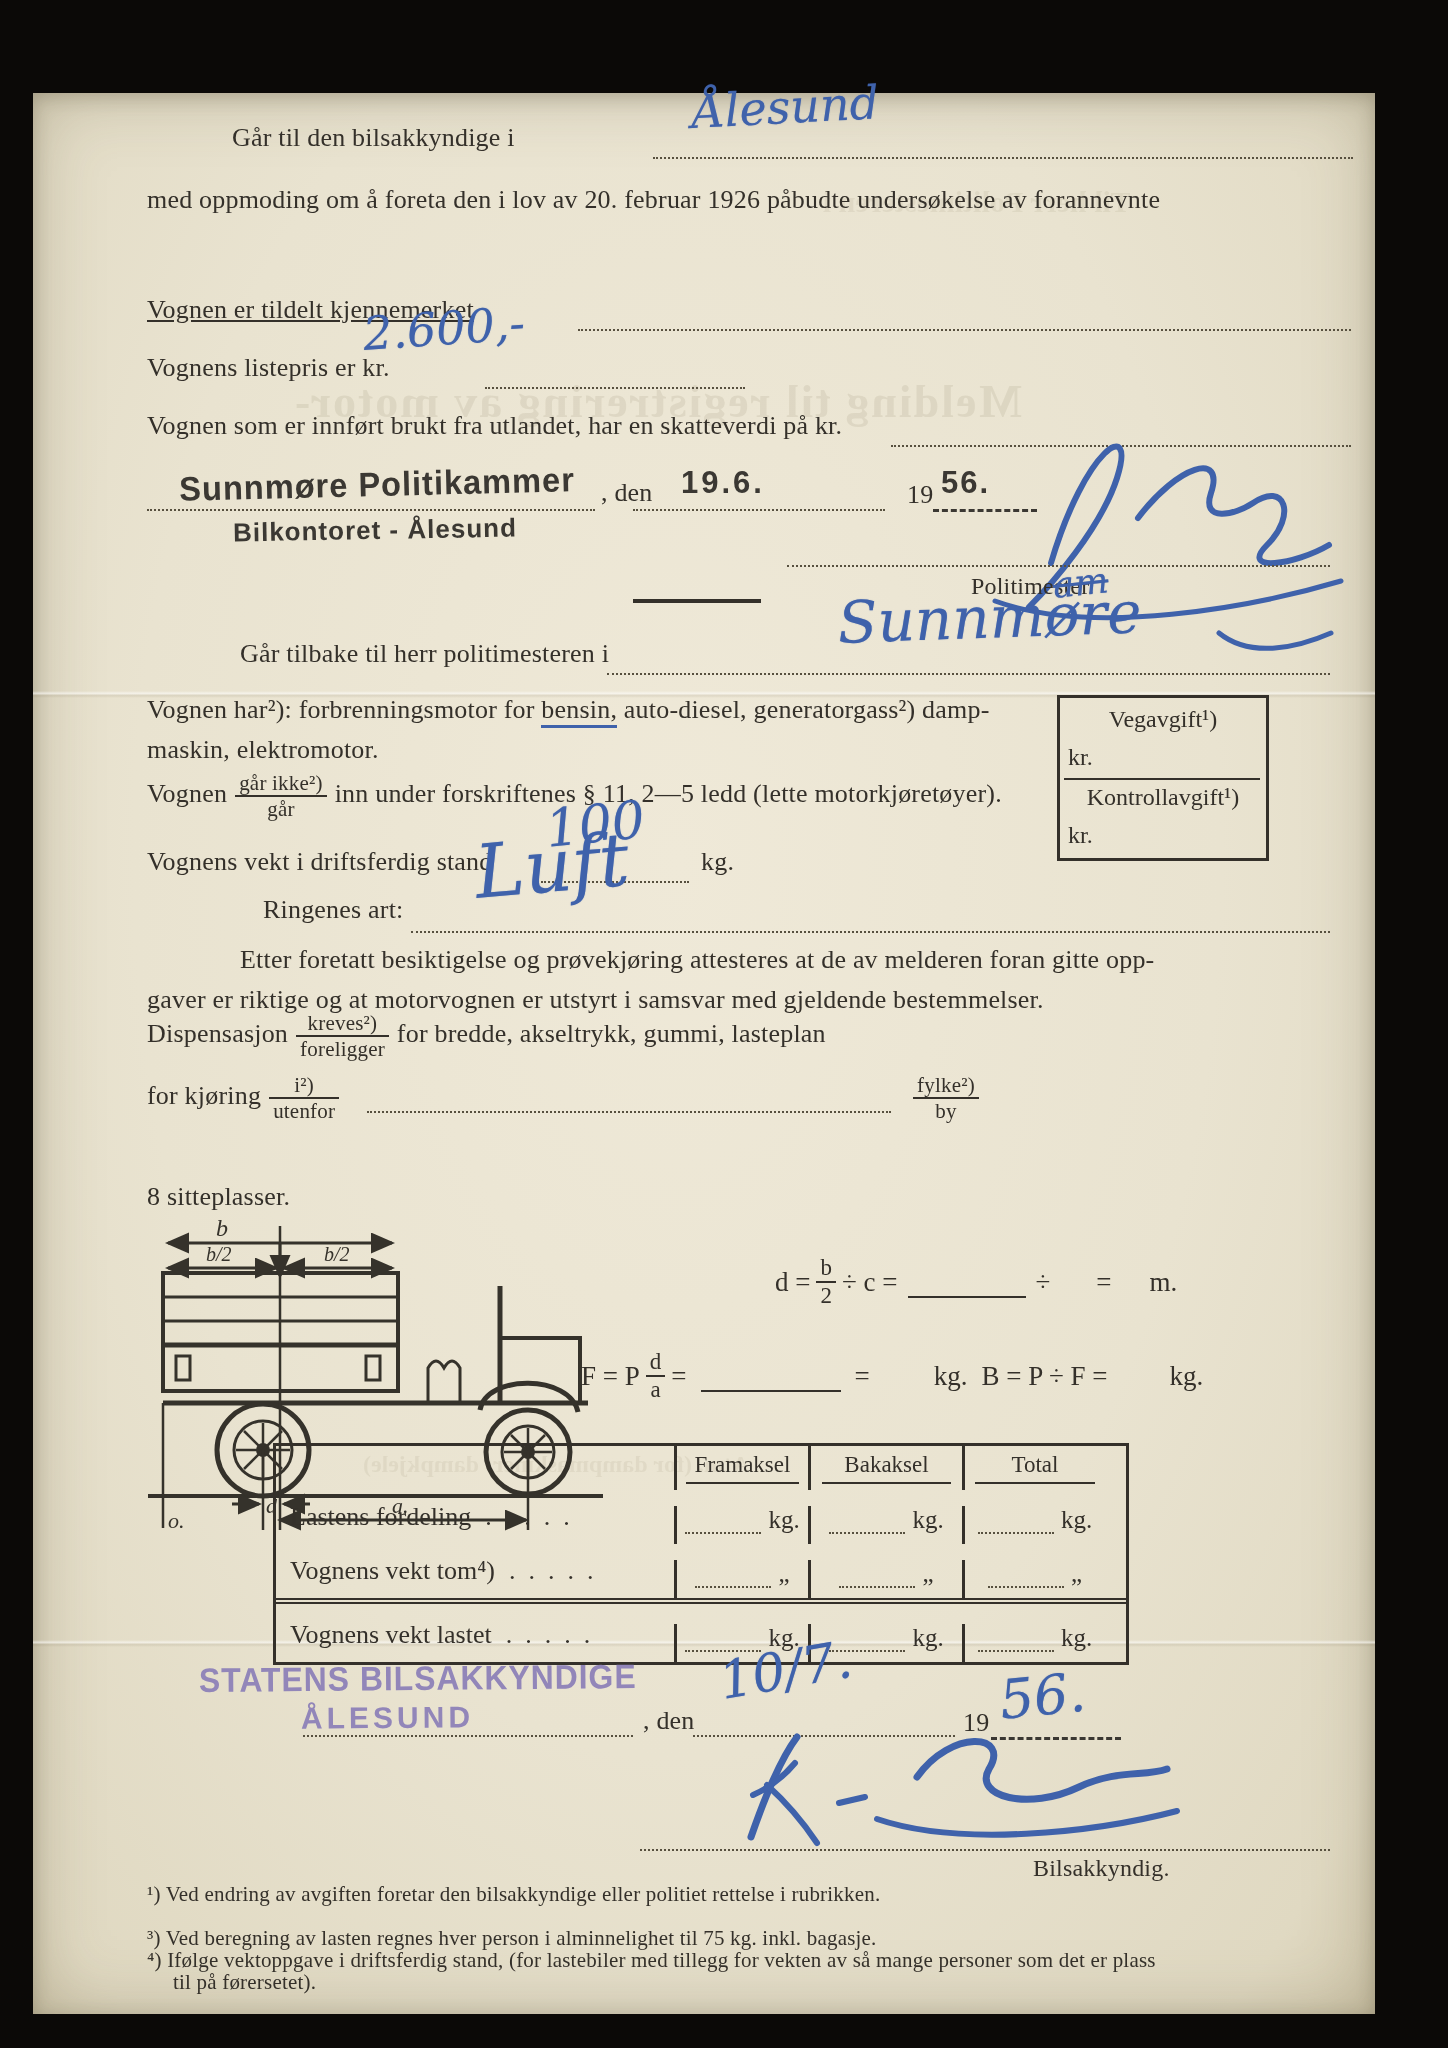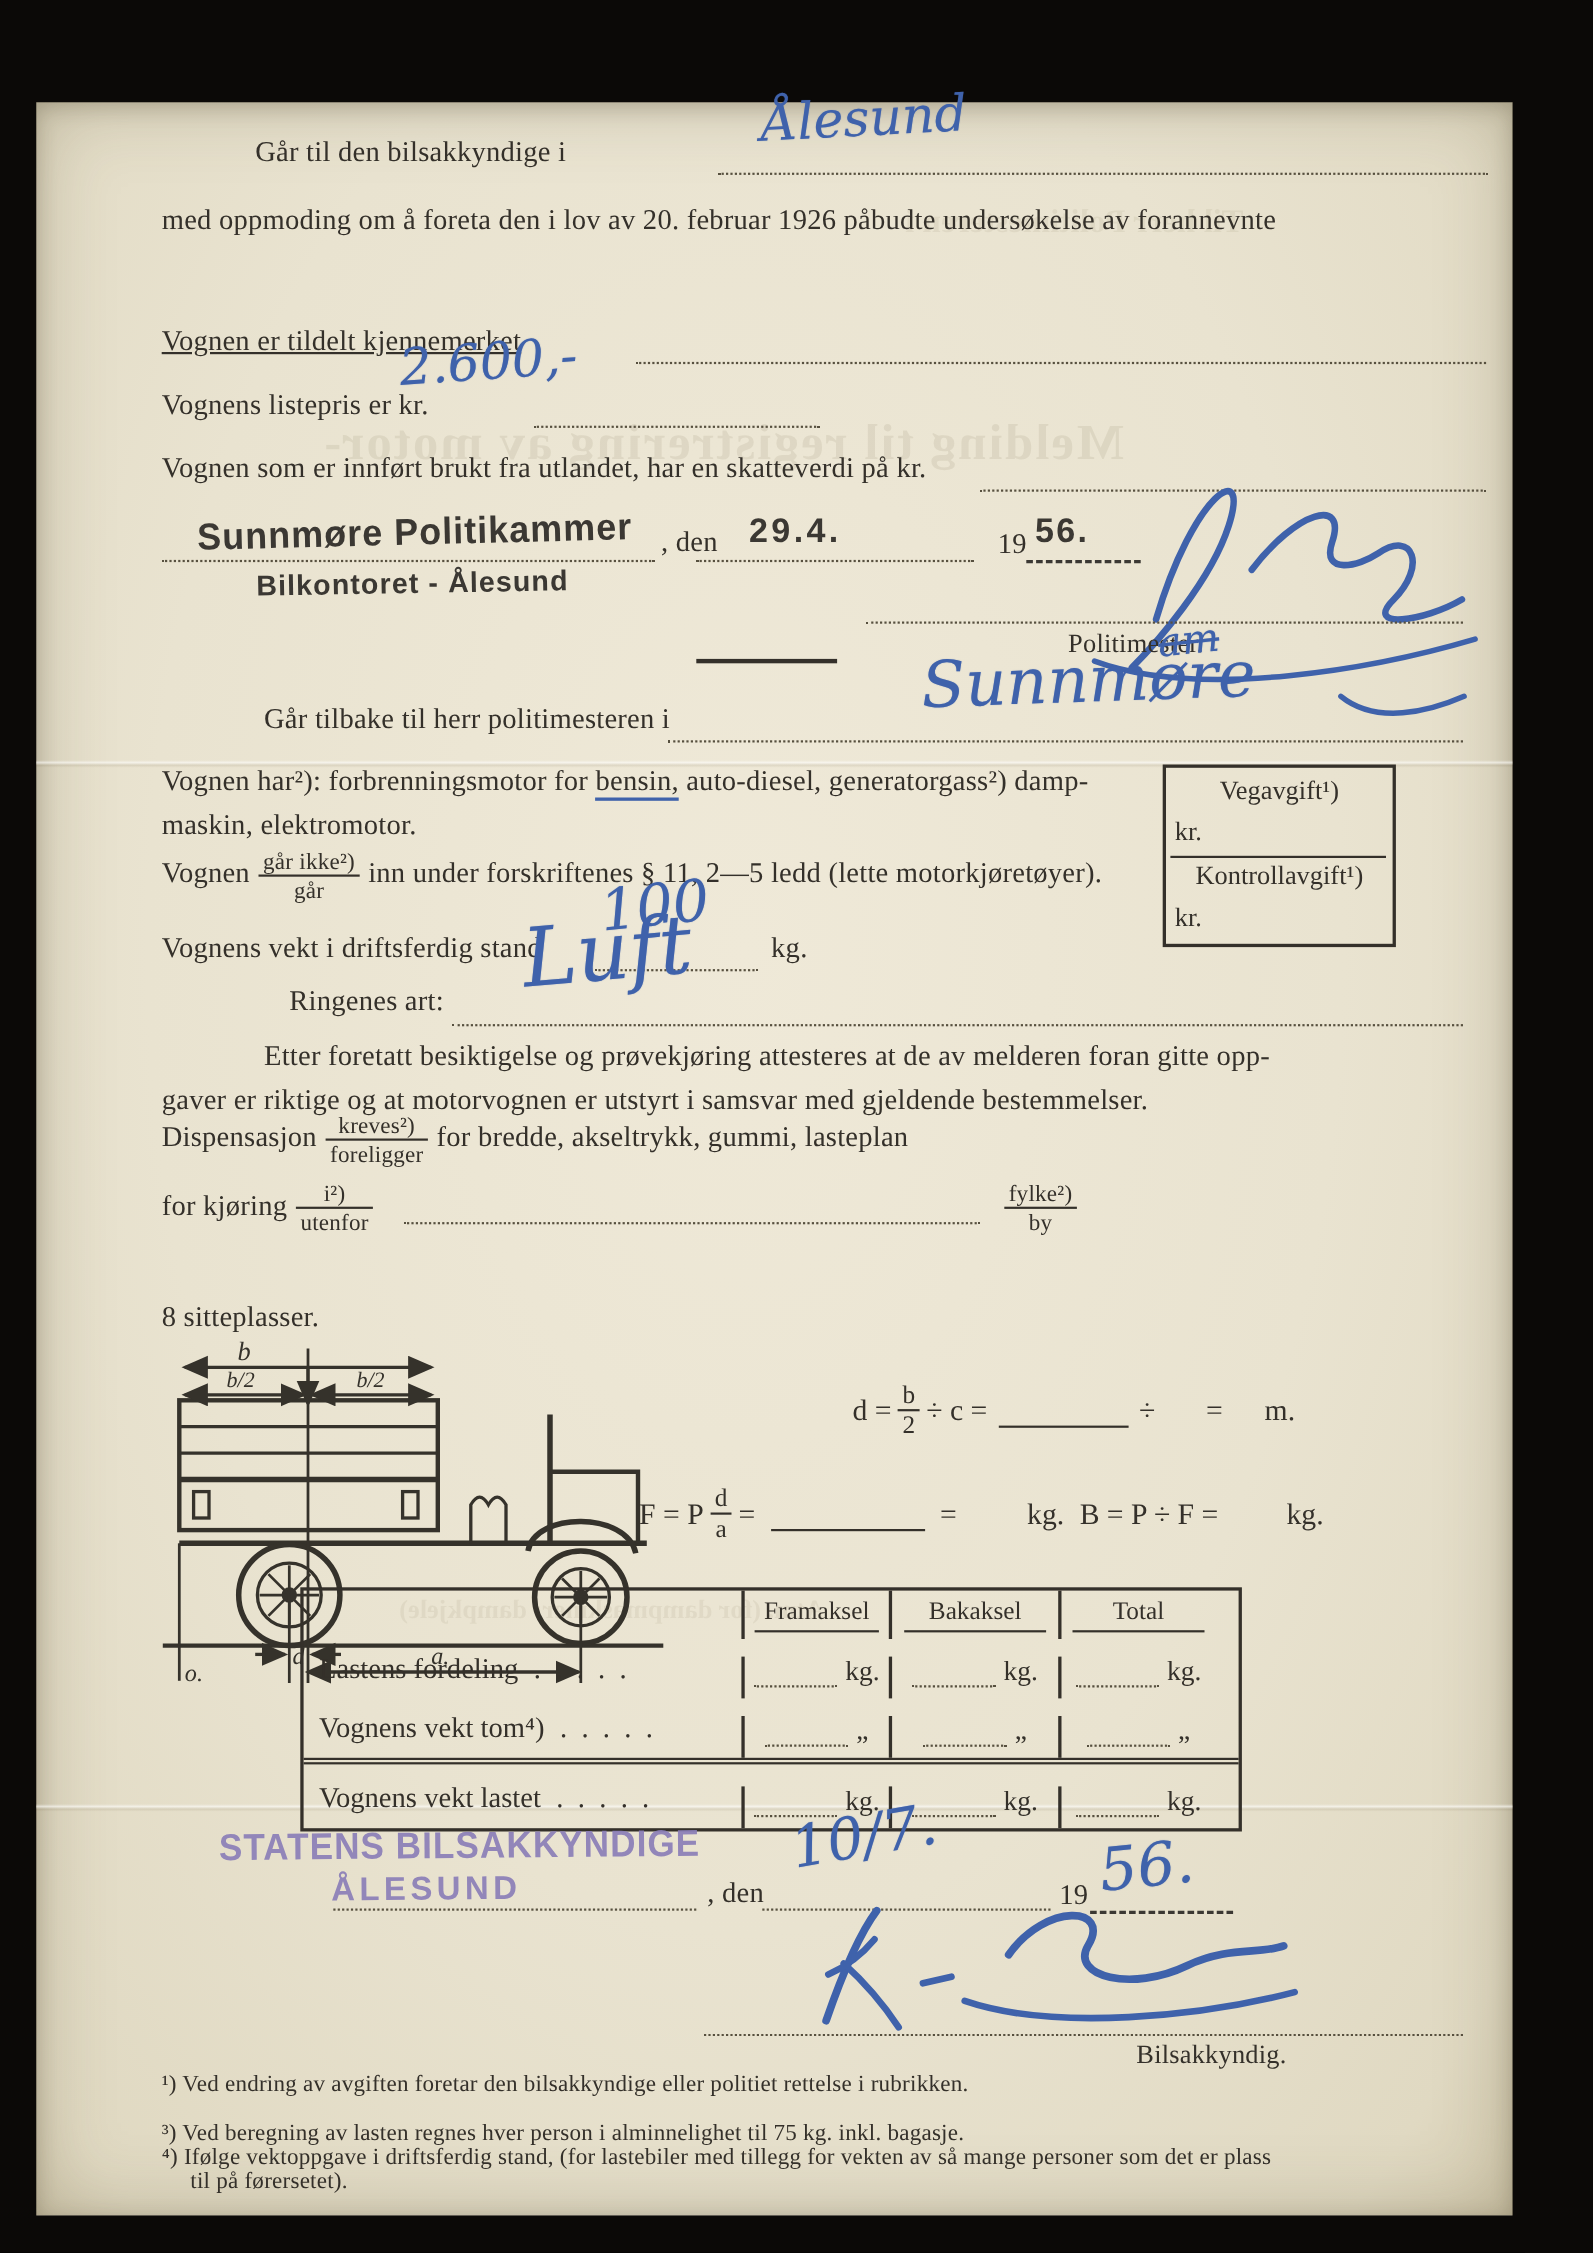--- a/index.html
+++ b/index.html
@@ -83,21 +83,21 @@
   <div class="hw" style="left:332px;top:214px;font-size:46px;transform:rotate(-4deg);">2.600,-</div>
 
   <div class="t" style="left:114px;top:318px;">Vognen som er innført brukt fra utlandet, har en skatteverdi på kr.</div>
   <div class="dotline" style="left:858px;top:352px;width:460px;"></div>
 
   <div class="dotline" style="left:114px;top:416px;width:448px;"></div>
   <div class="stampk" style="left:138px;top:372px;font-size:34px;transform:rotate(-1.4deg) scaleX(.96);">Sunnmøre Politikammer</div>
   <div class="stampk" style="left:200px;top:422px;font-size:26px;transform:rotate(-1deg);">Bilkontoret - Ålesund</div>
   <div class="t" style="left:568px;top:385px;">, den</div>
   <div class="dotline" style="left:600px;top:416px;width:252px;"></div>
-  <div class="stampk" style="left:648px;top:372px;font-size:31px;letter-spacing:3px;">29.4.</div>
+  <div class="stampk" style="left:648px;top:372px;font-size:31px;letter-spacing:3px;">19.6.</div>
   <div class="t" style="left:874px;top:387px;">19</div>
   <div class="stampk" style="left:908px;top:372px;font-size:31px;letter-spacing:2px;">56.</div>
   <div class="dashline" style="left:900px;top:416px;width:104px;"></div>
 
   <svg style="left:900px;top:300px;" width="420" height="300" viewBox="0 0 420 300">
     <path class="blue" stroke-width="6" d="M118 170 C152 55 204 22 184 85 C168 135 118 192 96 214"></path>
     <path class="blue" stroke-width="6" d="M205 125 C245 72 292 58 278 100 C268 130 302 122 320 110 C352 88 364 122 334 152 C306 180 362 172 396 152"></path>
     <path class="blue" stroke-width="5" d="M62 208 C160 244 320 214 408 188"></path>
     <path class="blue" stroke-width="5" d="M286 240 C318 266 366 254 398 240"></path>
   </svg>

